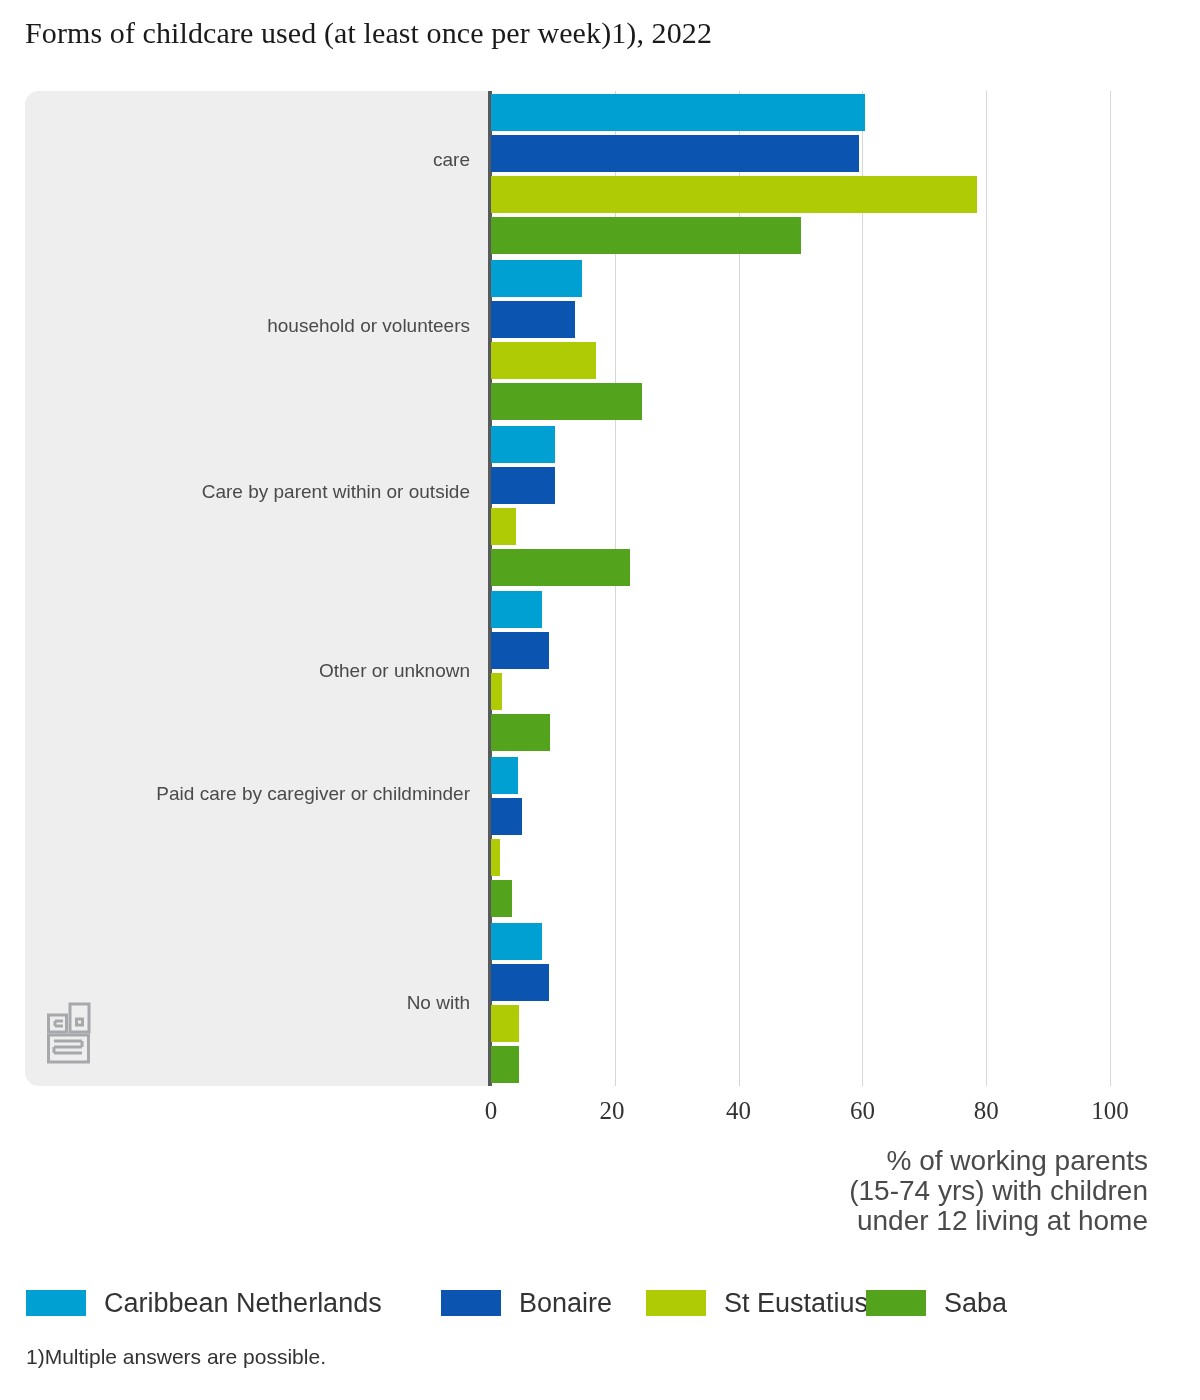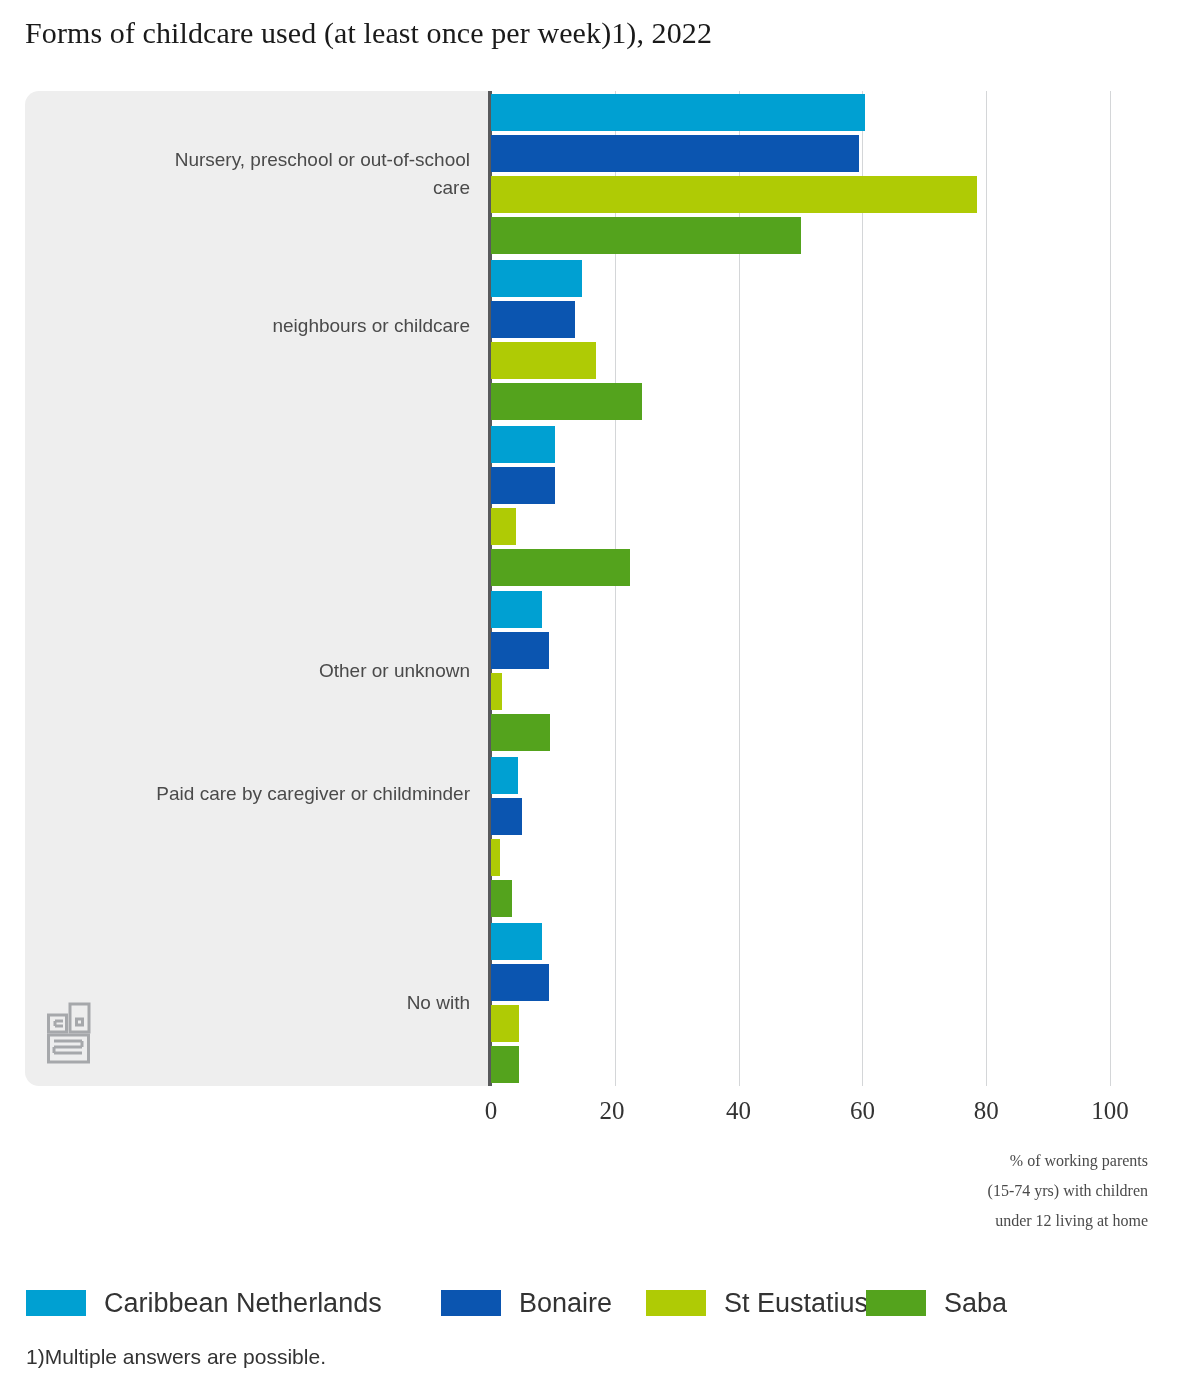--- a/index.html
+++ b/index.html
@@ -92,25 +92,24 @@
     transform: translateX(-50%);
     white-space: nowrap;
   }
 
   
   #axis-caption {
     position: absolute;
     right: 52px;
     top: 1146px;
     text-align: right;
-    font-size: 16px;
+    font-size: 28px;
     line-height: 30px;
     color: #4a4a4a;
     white-space: pre-line;
-    font-family: Liberation Serif, serif;
   }
 
   
   #legend {
     position: absolute;
     left: 26px;
     top: 1290px;
     display: flex;
     align-items: center;
   }
@@ -265,27 +264,27 @@
     </div>
     <div class="legend-item" style="position: absolute; left: 840px;">
       <span class="legend-swatch" style="background: rgb(84, 163, 29);"></span>
       <span class="legend-text">Saba</span>
     </div>
   </div>
 
 <div id="footnote">1)Multiple answers are possible.</div>
 
 <div class="cat-label" style="position: absolute; left: 40px; width: 430px; top: 145.917px;">
-    <div>Nursery, preschool or out-of-school</div>
     <div>care</div>
   </div>
 <div class="cat-label" style="position: absolute; left: 40px; width: 430px; top: 311.75px;">
-    <div>neighbours or childcare</div>
+    <div>household or volunteers</div>
   </div>
 <div class="cat-label" style="position: absolute; left: 40px; width: 430px; top: 477.583px;">
+    <div>Care by parent within or outside</div>
   </div>
 <div class="cat-label" style="position: absolute; left: 40px; width: 430px; top: 657.417px;">
     <div>Other or unknown</div>
   </div>
 <div class="cat-label" style="position: absolute; left: 40px; width: 430px; top: 780px;">
     <div>Paid care by caregiver or childminder</div>
   </div>
 <div class="cat-label" style="position: absolute; left: 40px; width: 430px; top: 989.083px;">
     <div>No with</div>
   </div>

